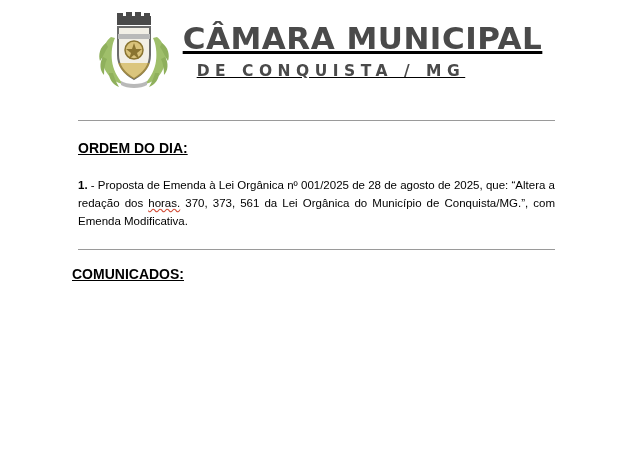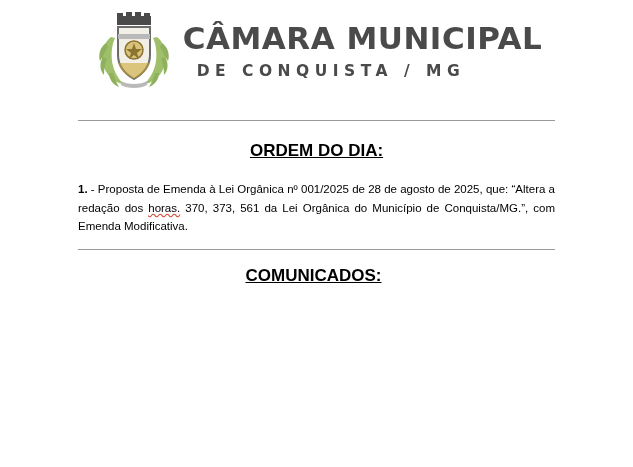--- a/index.html
+++ b/index.html
@@ -12,20 +12,21 @@
     background: #ffffff;
     font-family: "Liberation Sans", sans-serif;
     color: #000000;
     overflow: hidden;
   }
   .page {
     position: relative;
     width: 633px;
     height: 467px;
     box-sizing: border-box;
+    text-decoration: underline;
   }
 
   
   .header {
     display: flex;
     align-items: center;
     justify-content: center;
     padding-top: 10px;
     height: 92px;
     box-sizing: border-box;
@@ -86,24 +87,23 @@
   
   .content {
     position: absolute;
     left: 78px;
     right: 78px;
     top: 130px;
     font-size: 11.5px;
     line-height: 1.55;
   }
   .section-heading {
-    text-align: center;
     font-weight: bold;
     text-decoration: underline;
-    font-size: 17px;
+    font-size: 14px;
     margin: 8px 0 0 0;
   }
   .para {
     text-align: justify;
     margin: 16px 0 0 0;
     font-size: 11.5px;
     line-height: 1.6;
   }
   .para.indented {
     text-indent: 34px;

